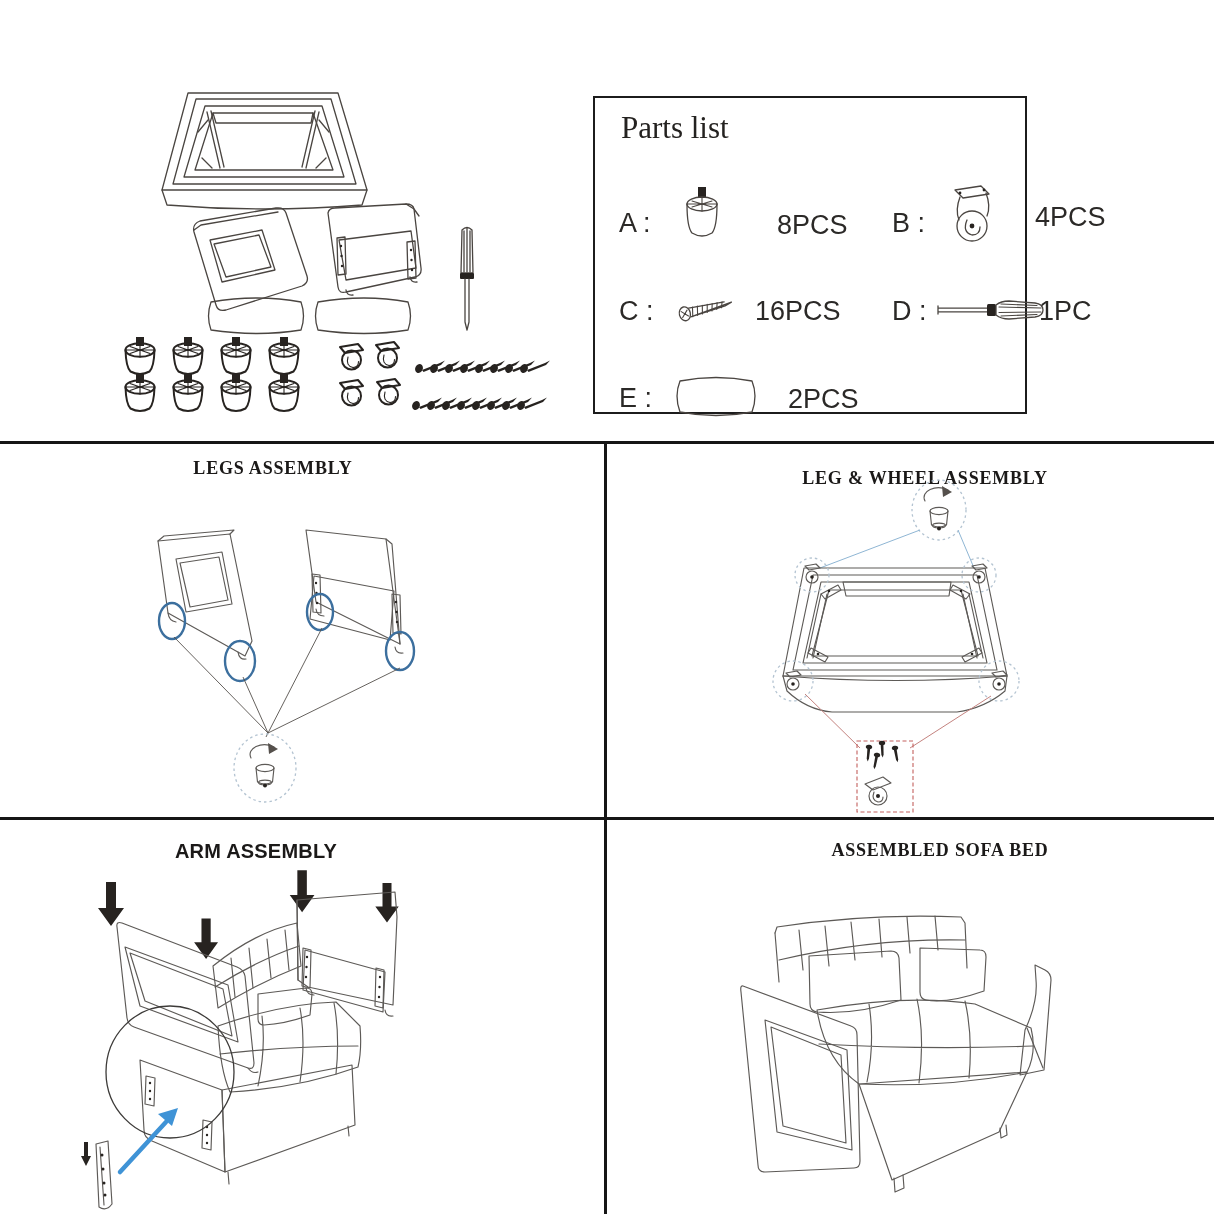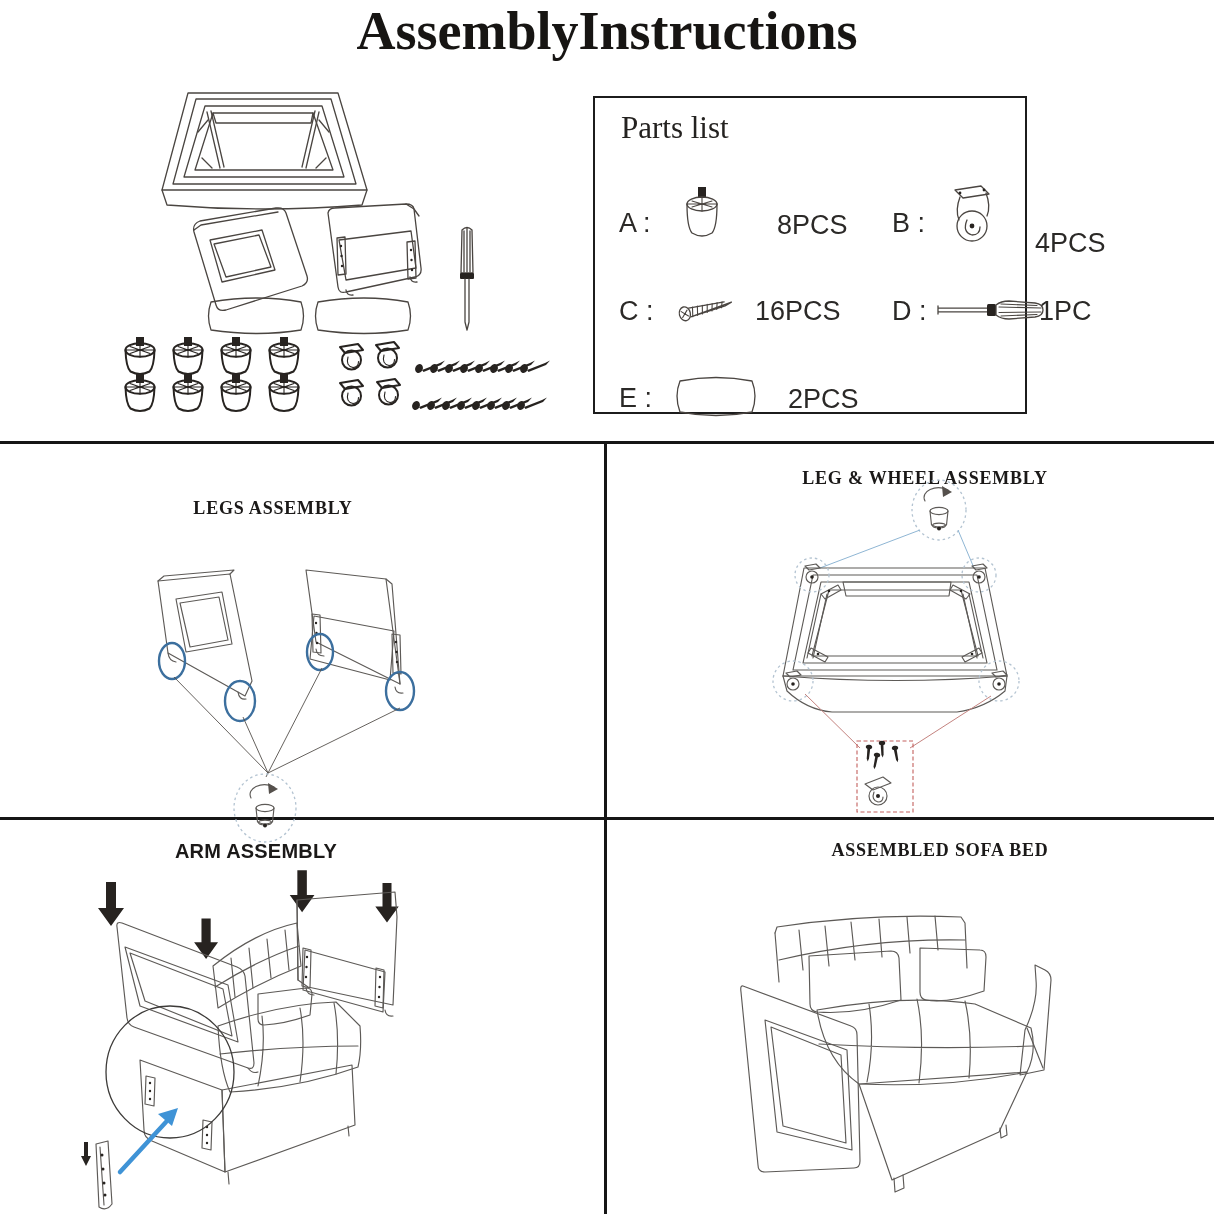--- a/index.html
+++ b/index.html
@@ -70,21 +70,20 @@
         <circle class="lnB" cx="0.5" cy="0" r="9.5"></circle>
         <path class="lnT" d="M-3,-3 Q-5.5,6 2,7.5 Q7.5,7.5 7.5,1.5"></path>
       </g>
       <g id="xscrew">
         <ellipse class="dk" cx="-9" cy="3.5" rx="3.8" ry="4.6" transform="rotate(25 -9 3.5)"></ellipse>
         <path class="dk" d="M-6,5 L12,-2 L17,-4.5 L13,0 L-4.5,7 Z"></path>
       </g>
     </defs>
   </svg>
 
-  <h1 class="main-title">AssemblyInstructions</h1>
 
   <svg class="exploded" width="440" height="355" style="left:110px;top:80px;">
 
     <g>
       <path class="ln" d="M78,13 L228,13 L257,110 L52,110 Z"></path>
       <path class="ln" d="M52,110 L57,125 Q153,133 252,125 L257,110"></path>
       <path class="ln" d="M86,19 L221,19 L246,104 L63,104 Z"></path>
       <path class="ln" d="M95,26 L212,26 L234,97 L74,97 Z"></path>
       <path class="ln" d="M103,33 L203,33 L223,90 L85,90 Z"></path>
       <path class="ln" d="M103,33 L106,43 L201,43 L203,33"></path>
@@ -177,21 +176,21 @@
     <span class="pl-letter" style="left:297px;top:125px;">B :</span>
     <svg class="pl-icon" style="left:376px;top:120px;" width="56" height="72">
       <path class="ln" d="M12,8 L38,4 L46,12 L20,16 Z"></path>
       <circle class="dk" cx="17" cy="11" r="1.4"></circle>
         <circle class="dk" cx="41" cy="8" r="1.4"></circle>
       <path class="ln" d="M17,15 Q12,28 16,38 M43,11 Q48,24 44,34"></path>
       <circle class="ln" cx="29" cy="44" r="15"></circle>
       <path class="ln" d="M24,38 Q19,50 29,53 Q37,53 37,45"></path>
       <circle class="dk" cx="29" cy="44" r="2.4"></circle>
     </svg>
-    <span class="pl-qty" style="left:440px;top:145px;">4PCS</span>
+    <span class="pl-qty" style="left:440px;top:119px;">4PCS</span>
 
     <span class="pl-letter" style="left:24px;top:213px;">C :</span>
     <svg class="pl-icon" style="left:112px;top:211px;" width="62" height="40">
       <g transform="translate(4,26) rotate(-14)">
         <ellipse class="ln" cx="5" cy="0" rx="5.5" ry="7"></ellipse>
         <path class="lnT" style="stroke:#4a4541" d="M2,-3 L8,3 M8,-3 L2,3"></path>
         <path class="ln" d="M10,-4.5 L46,-2 M10,4.5 L46,2 L53,0 Z"></path>
         <path class="lnT" style="stroke:#4a4541" d="M14,-4.6 L12,4.8 M19,-4.4 L17,4.6 M24,-4 L22,4.4 M29,-3.8 L27,4.2 M34,-3.4 L32,3.8 M39,-3 L37,3.4 M44,-2.6 L42,3"></path>
       </g>
     </svg>
@@ -210,21 +209,21 @@
     <svg class="pl-icon" style="left:121px;top:299px;" width="92" height="56">
       <path class="ln" d="M10,12 Q46,5 82,12 Q88,27 82,43 Q46,50 10,43 Q4,27 10,12 Z"></path>
     </svg>
     <span class="pl-qty" style="left:193px;top:301px;">2PCS</span>
   </div>
 
   <div class="hline" style="top:441px;"></div>
   <div class="hline" style="top:817px;"></div>
   <div class="vline"></div>
 
-  <div class="panel" style="left:0;top:444px;width:604px;height:373px;margin-top:40px;">
+  <div class="panel" style="left:0;top:444px;width:604px;height:373px;">
     <div class="panel-title" style="left:273px;top:14px;">LEGS ASSEMBLY</div>
     <svg width="604" height="373" style="left:0;top:0;">
 
       <path class="lnG" d="M158,97 L230,90 L252,197 L245,212 L168,169 L158,97 Z"></path>
       <path class="lnG" d="M158,97 L164,92 L234,86 L230,90"></path>
       <path class="lnG" d="M176,115 L222,108 L232,160 L186,168 Z"></path>
       <path class="lnG" d="M180,119 L219,113 L228,156 L190,163 Z"></path>
       <path class="lnG" d="M168,169 Q169,177 176,178 M238,208 Q239,216 246,215"></path>
 
       <path class="lnG" d="M306,86 L386,95 L400,200 L316,158 L306,86 Z"></path>

